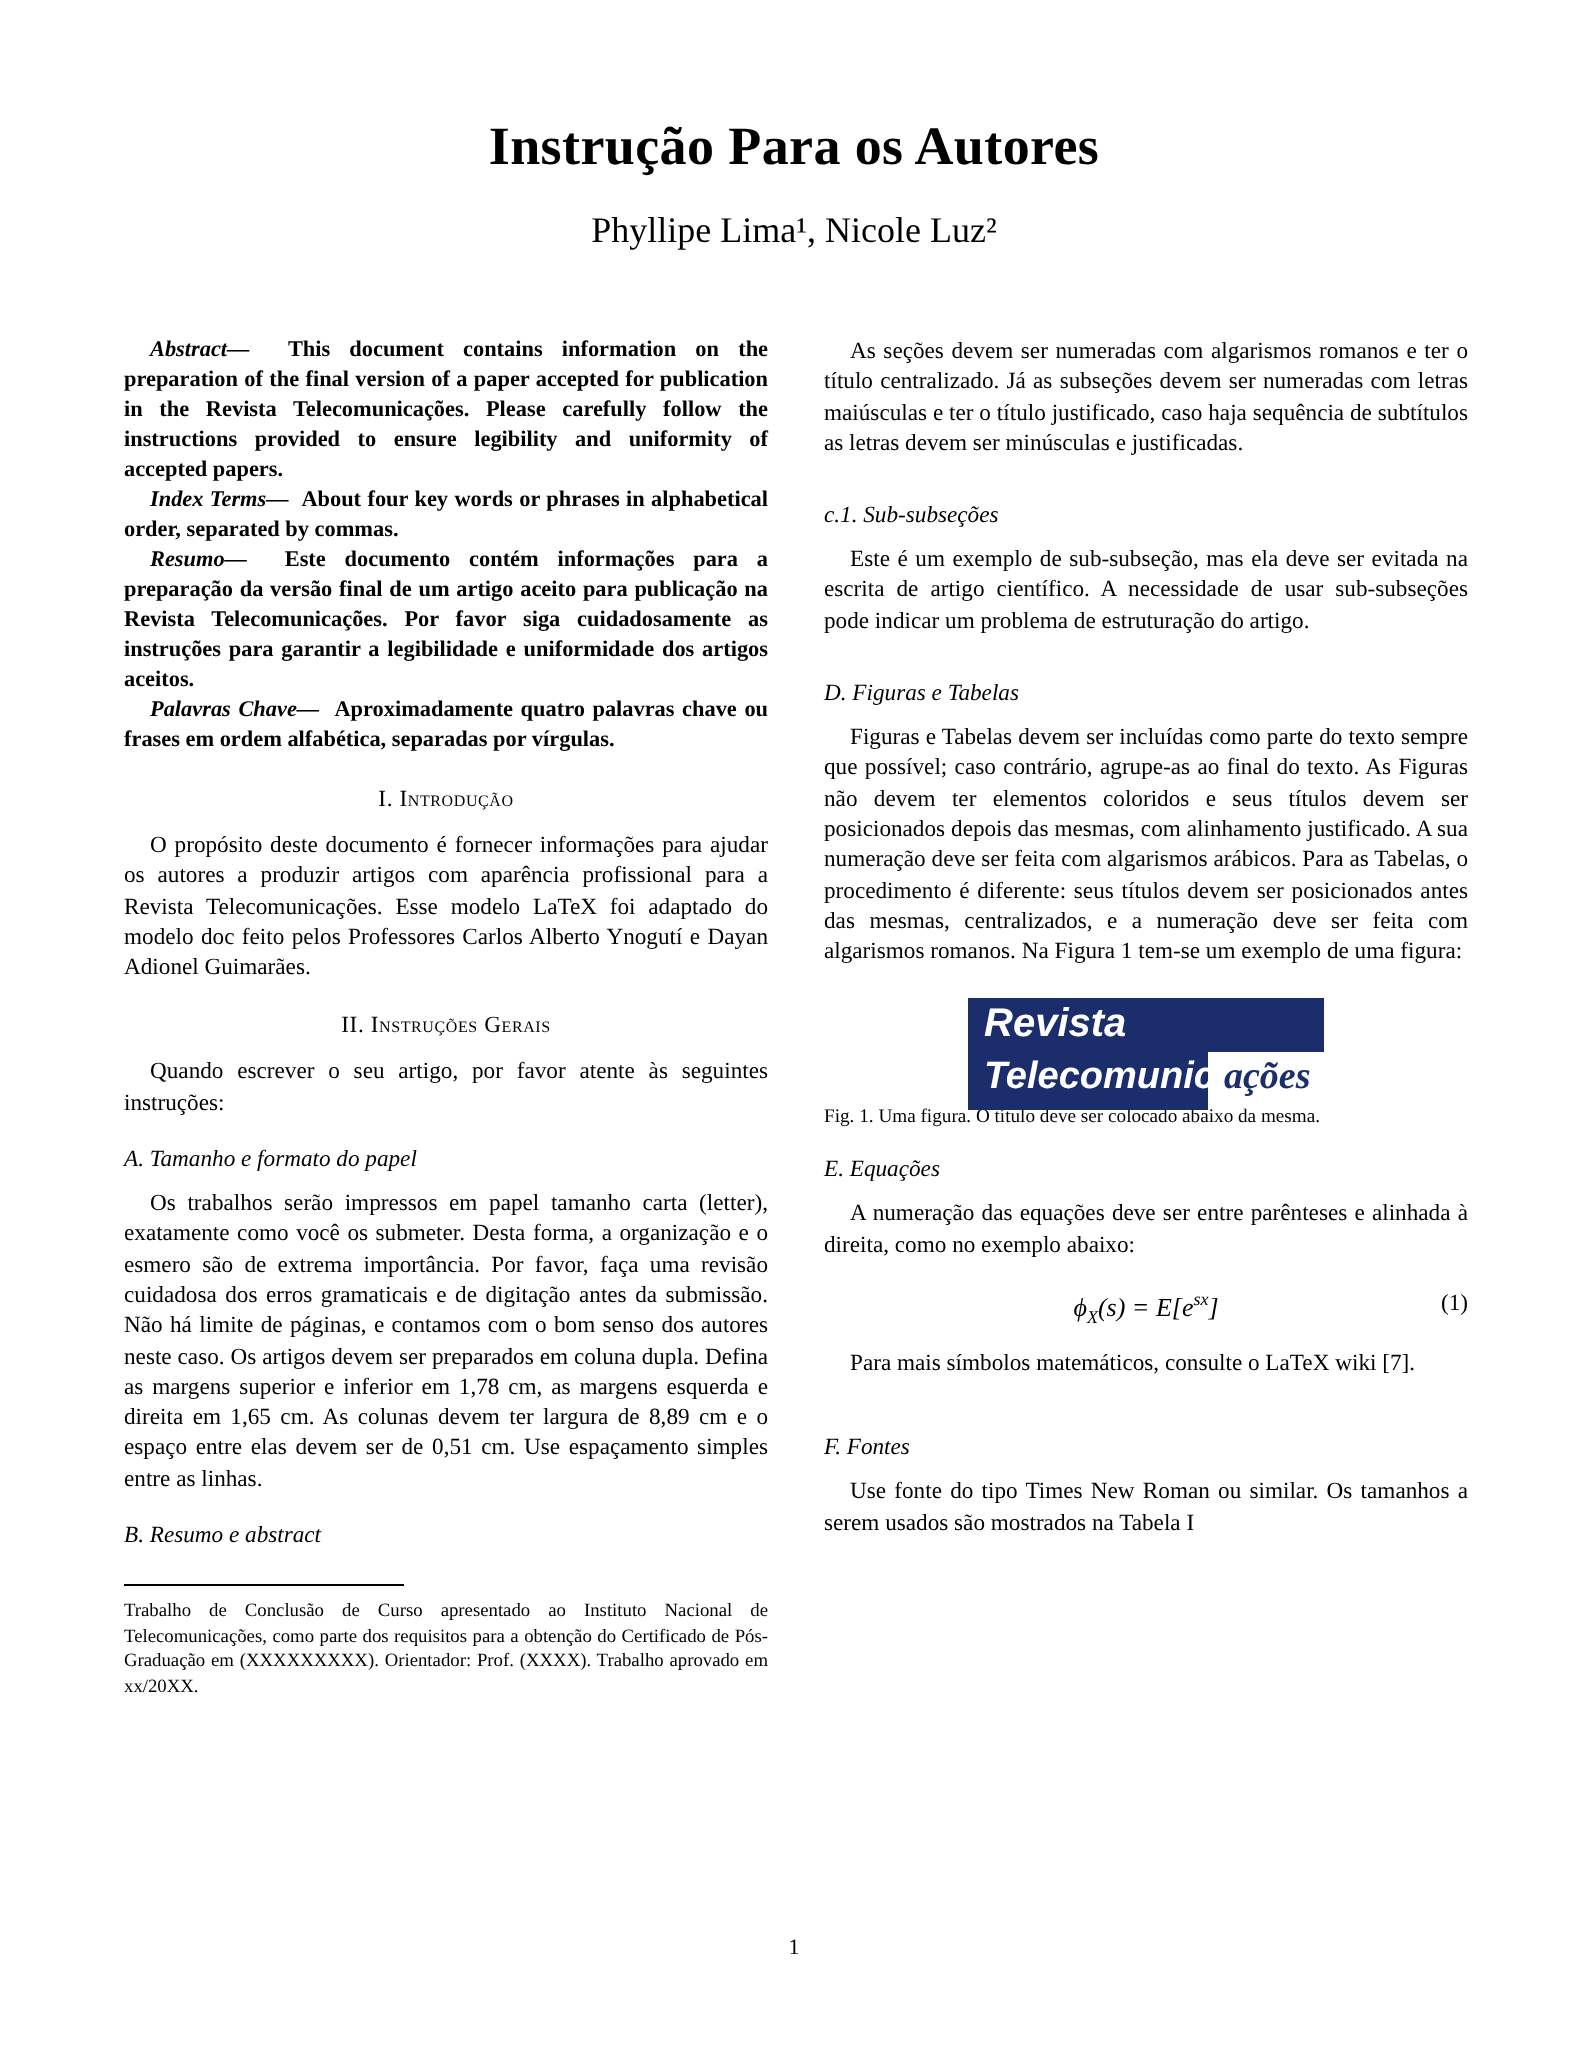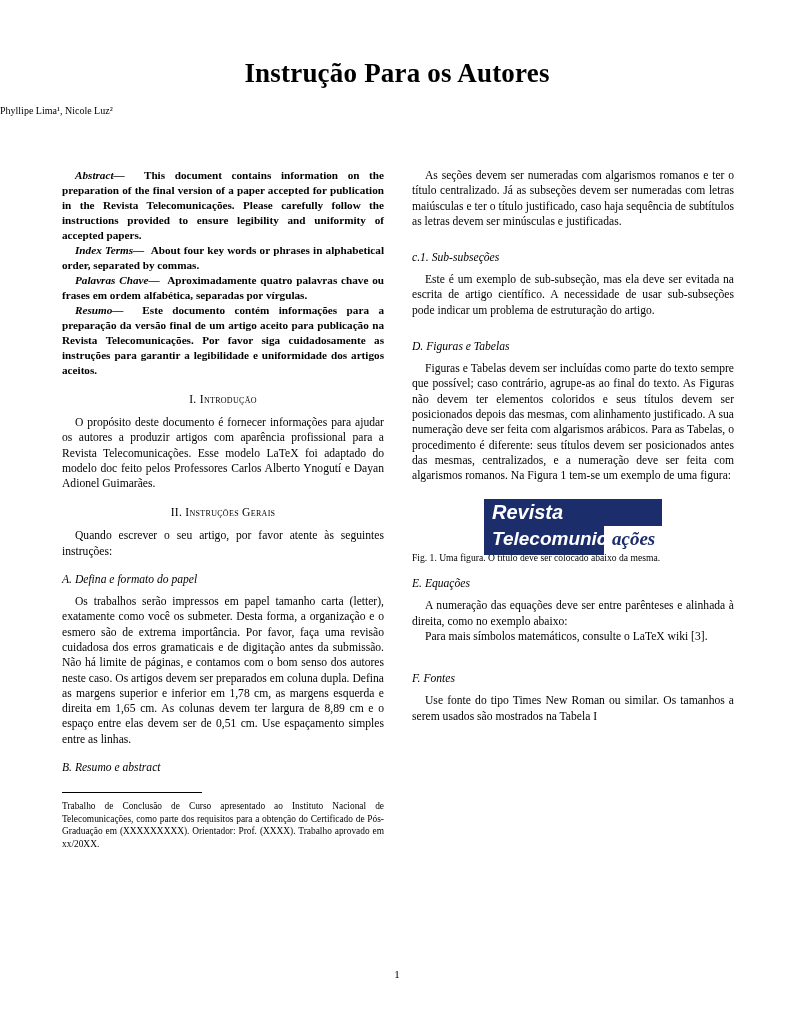--- a/index.html
+++ b/index.html
@@ -24,22 +24,22 @@
   }
   .title {
     text-align: center;
     font-size: 27px;
     font-weight: bold;
     letter-spacing: 0.2px;
     margin: 58px 0 0 0;
     font-family: "Liberation Serif", serif;
   }
   .authors {
-    text-align: left;
-    font-size: 10px;
+    text-align: center;
+    font-size: 18px;
     margin-top: 16px;
   }
 
   .columns {
     position: absolute;
     top: 168px;
     left: 62px;
     width: 672px;
     display: flex;
     gap: 28px;
@@ -191,31 +191,31 @@
     <span>Phyllipe Lima¹, Nicole Luz²</span>
   </div>
 
   <div class="columns">
 
     <div class="col">
 
       <div class="bold-block">
         <p class="indent"><span class="lead">Abstract—</span>&nbsp;&nbsp;<span>This document contains information on the preparation of the final version of a paper accepted for publication in the Revista Telecomunicações. Please carefully follow the instructions provided to ensure legibility and uniformity of accepted papers.</span></p>
         <p class="indent"><span class="lead">Index Terms—</span>&nbsp;&nbsp;<span>About four key words or phrases in alphabetical order, separated by commas.</span></p>
+        <p class="indent"><span class="lead">Resumo—</span>&nbsp;&nbsp;<span>Este documento contém informações para a preparação da versão final de um artigo aceito para publicação na Revista Telecomunicações. Por favor siga cuidadosamente as instruções para garantir a legibilidade e uniformidade dos artigos aceitos.</span></p>
         <p class="indent"><span class="lead">Palavras Chave—</span>&nbsp;&nbsp;<span>Aproximadamente quatro palavras chave ou frases em ordem alfabética, separadas por vírgulas.</span></p>
-        <p class="indent"><span class="lead">Resumo—</span>&nbsp;&nbsp;<span>Este documento contém informações para a preparação da versão final de um artigo aceito para publicação na Revista Telecomunicações. Por favor siga cuidadosamente as instruções para garantir a legibilidade e uniformidade dos artigos aceitos.</span></p>
       </div>
 
       <div class="sec-head">I.    Introdução</div>
       <p class="indent">O propósito deste documento é fornecer informações para ajudar os autores a produzir artigos com aparência profissional para a Revista Telecomunicações. Esse modelo LaTeX foi adaptado do modelo doc feito pelos Professores Carlos Alberto Ynogutí e Dayan Adionel Guimarães.</p>
 
       <div class="sec-head">II.    Instruções Gerais</div>
       <p class="indent">Quando escrever o seu artigo, por favor atente às seguintes instruções:</p>
 
-      <div class="sub-head">A.    Defina e formato do papel</div>
+      <div class="sub-head">A.    Tamanho e formato do papel</div>
       <p class="indent">Os trabalhos serão impressos em papel tamanho carta (letter), exatamente como você os submeter. Desta forma, a organização e o esmero são de extrema importância. Por favor, faça uma revisão cuidadosa dos erros gramaticais e de digitação antes da submissão. Não há limite de páginas, e contamos com o bom senso dos autores neste caso. Os artigos devem ser preparados em coluna dupla. Defina as margens superior e inferior em 1,78 cm, as margens esquerda e direita em 1,65 cm. As colunas devem ter largura de 8,89 cm e o espaço entre elas devem ser de 0,51 cm. Use espaçamento simples entre as linhas.</p>
 
       <div class="sub-head">B.    Resumo e abstract</div>
 
       <div class="footnote-rule"></div>
       <div class="footnote">Trabalho de Conclusão de Curso apresentado ao Instituto Nacional de Telecomunicações, como parte dos requisitos para a obtenção do Certificado de Pós-Graduação em (XXXXXXXXX). Orientador: Prof. (XXXX). Trabalho aprovado em xx/20XX.</div>
 
     </div>
 
     <div class="col">
@@ -235,22 +235,26 @@
           <div class="w1">Revista</div>
           <div class="w2">Telecomunic</div>
           <div class="w3">ações</div>
         </div>
       </div>
       <div class="figcap">Fig. 1. Uma figura. O título deve ser colocado abaixo da mesma.</div>
 
       <div class="sub-head">E.    Equações</div>
       <p class="indent">A numeração das equações deve ser entre parênteses e alinhada à direita, como no exemplo abaixo:</p>
 
-
-      <p class="indent">Para mais símbolos matemáticos, consulte o LaTeX wiki [3].</p>
+      <div class="equation">
+        <span class="eq"><span>ϕ</span><sub>X</sub><span>(s) = E[e</span><sup>sx</sup><span>]</span></span>
+        <span class="num">(1)</span>
+      </div>
+
+      <p class="indent">Para mais símbolos matemáticos, consulte o LaTeX wiki [7].</p>
 
       <div class="sub-head" style="margin-top:28px">F.    Fontes</div>
       <p class="indent">Use fonte do tipo Times New Roman ou similar.  Os tamanhos a serem usados são mostrados na Tabela I</p>
 
     </div>
   </div>
 
   <div class="pagenum">1</div>
 
 </div>

